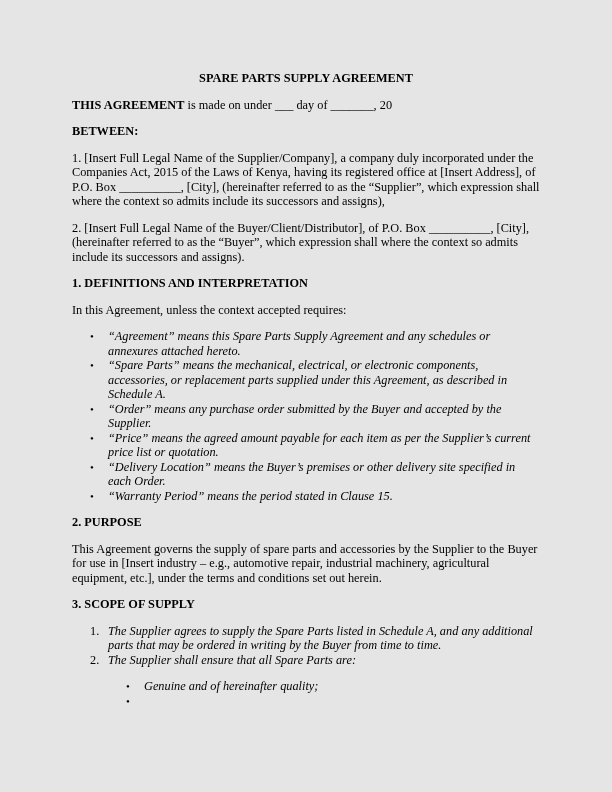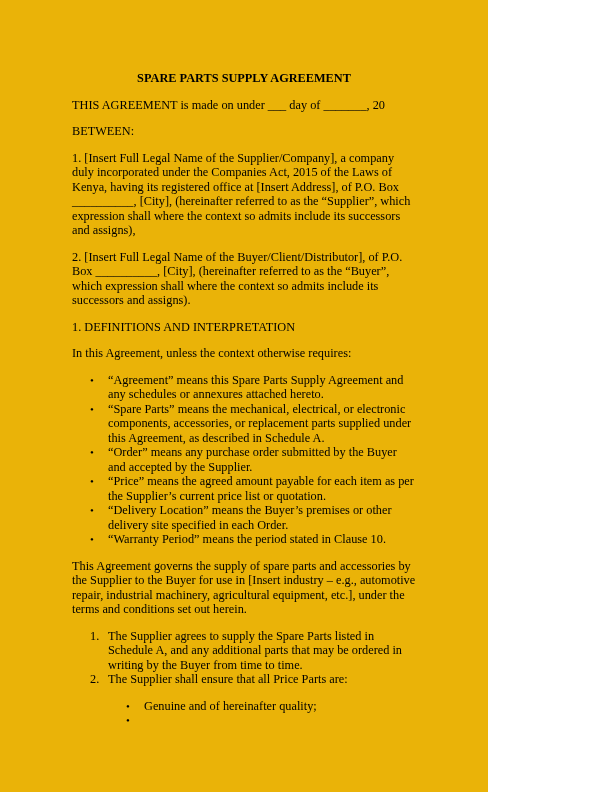--- a/index.html
+++ b/index.html
@@ -1,43 +1,43 @@
 <!DOCTYPE html>
 <html><head>
 <meta charset="utf-8">
 <style>
   html, body { margin: 0; padding: 0; background: #ffffff; }
   .page {
     position: relative;
-    width: 488px;
+    width: 612px;
     height: 792px;
     box-sizing: border-box;
-    background: #eab308;
+    background: #e5e5e5;
     padding: 71px 72px 0 72px;
     font-family: "Liberation Serif", "DejaVu Serif", serif;
     font-size: 12.3px;
     line-height: 14.5px;
     color: #000000;
     overflow: hidden;
   }
   .page p { margin: 0 0 12px 0; }
   .doc-title {
     text-align: center;
     font-weight: bold;
     margin: 0 0 12px 0;
   }
-  .b { font-weight: normal; }
+  .b { font-weight: bold; }
   .i { }
   .list { margin: 0 0 12px 0; }
   .li { display: flex; align-items: flex-start; }
   .li .marker {
     flex: 0 0 18px;
     margin-left: 18px;
   }
-  .li .txt { flex: 1 1 auto; }
+  .li .txt { flex: 1 1 auto; font-style: italic; }
   .sub.list { margin-top: 2px; }
   .sub .marker { margin-left: 54px; }
   .ol .marker { flex: 0 0 18px; margin-left: 18px; }
   .ul .marker { font-size: 11px; }
 </style>
 </head>
 <body>
 
 <div class="page">
 
@@ -47,21 +47,21 @@
 
   <p class="b">BETWEEN:</p>
 
   <p>1. [Insert Full Legal Name of the Supplier/Company], a company duly incorporated under the Companies Act, 2015 of the Laws of Kenya, having its registered office at [Insert Address], of P.O. Box __________, [City], (hereinafter referred to as the “Supplier”, which expression shall where the context so admits include its successors and assigns),</p>
 
 
   <p>2. [Insert Full Legal Name of the Buyer/Client/Distributor], of P.O. Box __________, [City], (hereinafter referred to as the “Buyer”, which expression shall where the context so admits include its successors and assigns).</p>
 
   <p class="b">1. DEFINITIONS AND INTERPRETATION</p>
 
-  <p>In this Agreement, unless the context otherwise requires:</p>
+  <p>In this Agreement, unless the context accepted requires:</p>
 
   <div class="list ul">
     <div class="li">
       <span class="marker">•</span>
       <span class="txt">“Agreement” means this Spare Parts Supply Agreement and any schedules or annexures attached hereto.</span>
     </div>
     <div class="li">
       <span class="marker">•</span>
       <span class="txt">“Spare Parts” means the mechanical, electrical, or electronic components, accessories, or replacement parts supplied under this Agreement, as described in Schedule A.</span>
     </div>
@@ -72,36 +72,38 @@
     <div class="li">
       <span class="marker">•</span>
       <span class="txt">“Price” means the agreed amount payable for each item as per the Supplier’s current price list or quotation.</span>
     </div>
     <div class="li">
       <span class="marker">•</span>
       <span class="txt">“Delivery Location” means the Buyer’s premises or other delivery site specified in each Order.</span>
     </div>
     <div class="li">
       <span class="marker">•</span>
-      <span class="txt">“Warranty Period” means the period stated in Clause 10.</span>
+      <span class="txt">“Warranty Period” means the period stated in Clause 15.</span>
     </div>
   </div>
 
+  <p class="b">2. PURPOSE</p>
 
   <p>This Agreement governs the supply of spare parts and accessories by the Supplier to the Buyer for use in [Insert industry – e.g., automotive repair, industrial machinery, agricultural equipment, etc.], under the terms and conditions set out herein.</p>
 
+  <p class="b">3. SCOPE OF SUPPLY</p>
 
   <div class="list ol">
     <div class="li">
       <span class="marker">1.</span>
       <span class="txt">The Supplier agrees to supply the Spare Parts listed in Schedule A, and any additional parts that may be ordered in writing by the Buyer from time to time.</span>
     </div>
     <div class="li">
       <span class="marker">2.</span>
-      <span class="txt">The Supplier shall ensure that all Price Parts are:</span>
+      <span class="txt">The Supplier shall ensure that all Spare Parts are:</span>
     </div>
   </div>
 
   <div class="list ul sub">
     <div class="li">
       <span class="marker">•</span>
       <span class="txt">Genuine and of hereinafter quality;</span>
     </div>
     <div class="li">
       <span class="marker">•</span>

